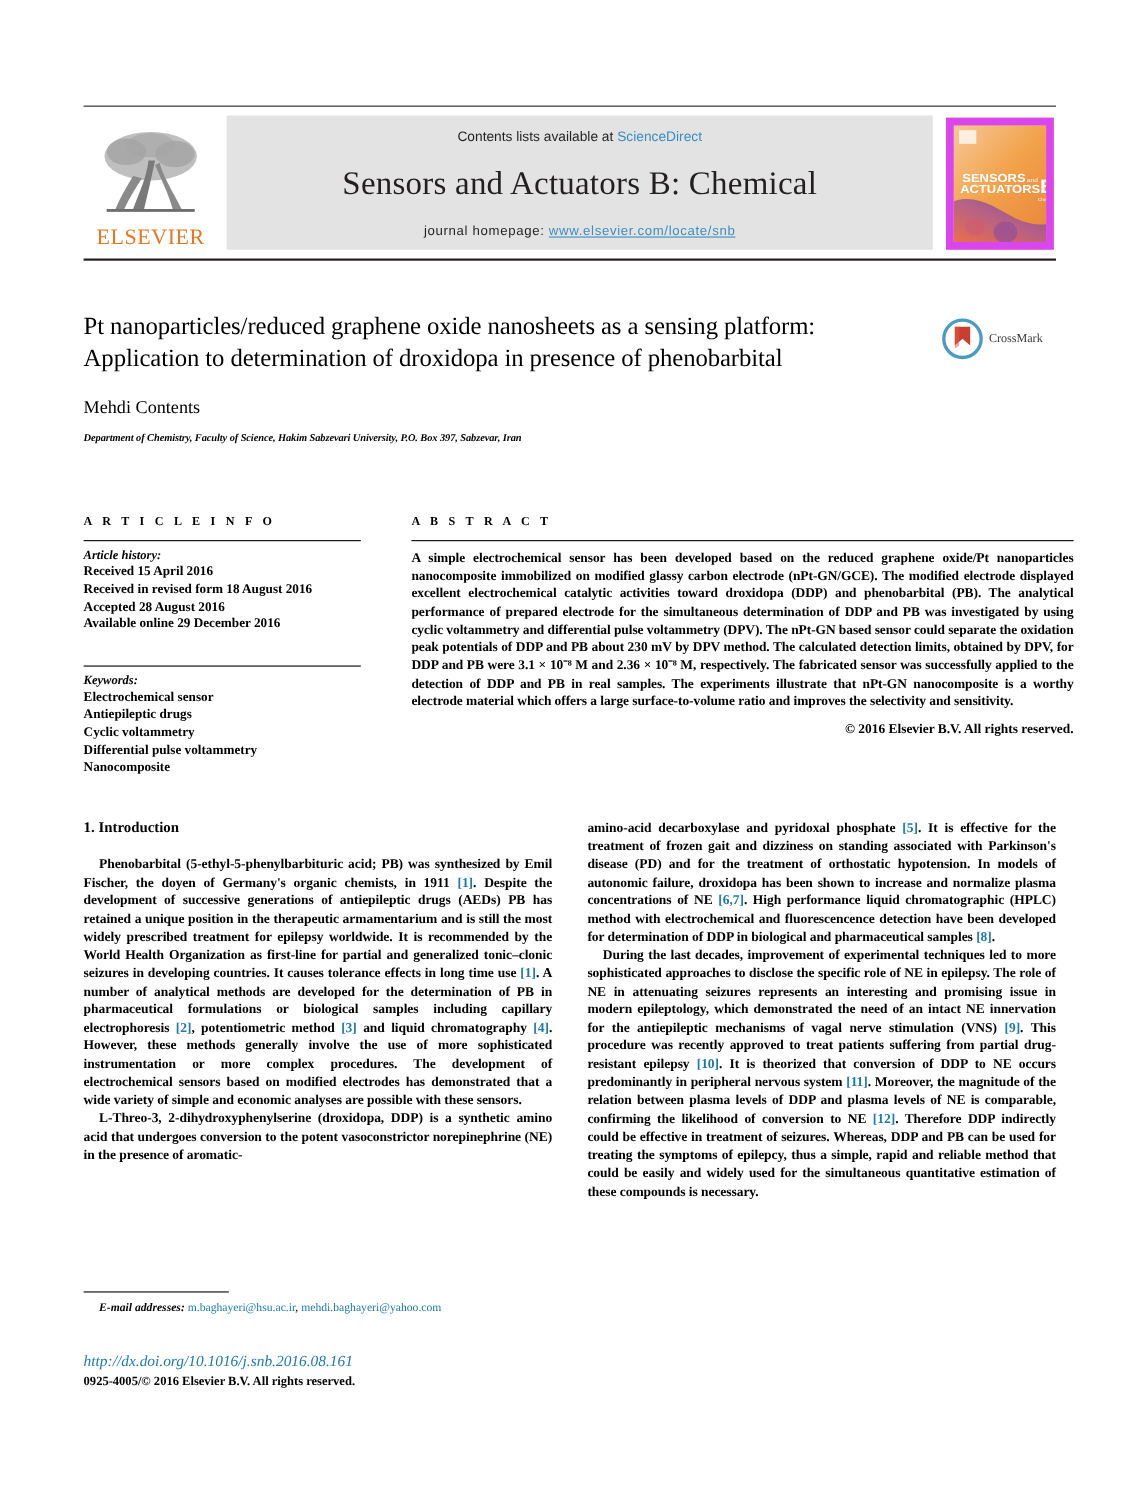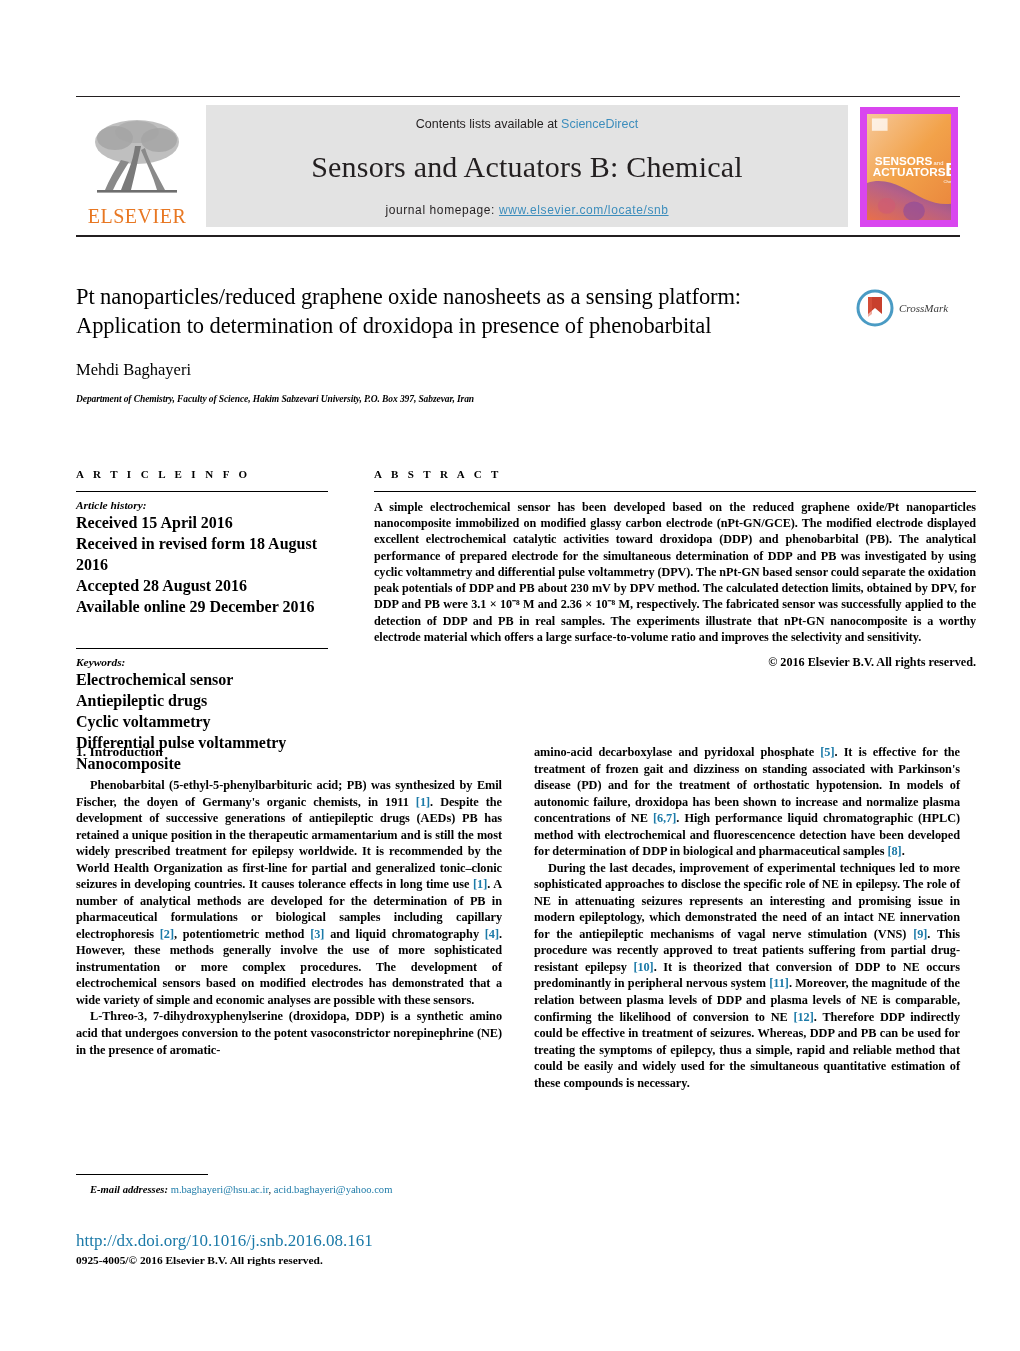--- a/index.html
+++ b/index.html
@@ -154,21 +154,20 @@
   }
   .crossmark {
     position: absolute;
     top: 288px;
     right: 60px;
     width: 104px;
     height: 40px;
     display: flex;
     align-items: center;
     gap: 5px;
-    font-style: italic;
   }
   .crossmark-label {
     font-family: "Liberation Serif", serif;
     font-size: 11px;
     color: #3a3a3a;
   }
 
   
   .info-col {
     position: absolute;
@@ -196,21 +195,21 @@
   }
   .info-sub {
     font-family: "Liberation Serif", serif;
     font-style: italic;
     font-weight: bold;
     font-size: 11.4px;
     margin-bottom: 1px;
   }
   .info-line {
     font-family: "Liberation Serif", serif;
-    font-size: 16px;
+    font-size: 12px;
     font-weight: bold;
     line-height: 1.32;
     color: #000;
   }
   .info-gap {
     height: 19px;
   }
   .abs-text {
     font-family: "Liberation Serif", serif;
     font-size: 12.2px;
@@ -291,25 +290,26 @@
     text-decoration: none;
   }
   .doi-block {
     position: absolute;
     left: 76px;
     top: 1230px;
     width: 500px;
   }
   .doi-link {
     font-family: "Liberation Serif", serif;
-    font-size: 17px;
+    font-size: 14px;
     color: #1c7aa8;
     text-decoration: none;
     display: block;
     line-height: 1.35;
+    font-style: italic;
   }
   .issn-line {
     font-family: "Liberation Serif", serif;
     font-size: 11.4px;
     font-weight: bold;
     line-height: 1.35;
   }
 </style>
 </head>
 <body>
@@ -373,21 +373,21 @@
           <text x="80" y="70" font-family="Liberation Sans, sans-serif" font-size="20" font-weight="bold" fill="#ffffff">B</text>
           <text x="78" y="78" font-family="Liberation Sans, sans-serif" font-size="4.5" fill="#ffffff">Chemical</text>
         </svg>
       </div>
 
     </div>
   </div>
 
   <div class="title-block">
     <h1 class="article-title">Pt nanoparticles/reduced graphene oxide nanosheets as a sensing platform: Application to determination of droxidopa in presence of phenobarbital</h1>
-    <div class="authors">Mehdi Baghayeri</div>
+    <div class="authors">Mehdi Contents</div>
     <div class="affiliation">Department of Chemistry, Faculty of Science, Hakim Sabzevari University, P.O. Box 397, Sabzevar, Iran</div>
   </div>
 
   <div class="crossmark">
     <svg width="38" height="38" viewBox="0 0 38 38" aria-hidden="true">
       <circle cx="19" cy="19" r="17" fill="#ffffff" stroke="#4a9bc4" stroke-width="3"></circle>
       <path d="M12 8 h14 v17 l-7 -6 l-7 6 Z" fill="#c8402d"></path>
       <path d="M12 8 h4 v17 l-4 3 Z" fill="#e05a44" opacity="0.5"></path>
     </svg>
     <span class="crossmark-label">CrossMark</span>
@@ -415,33 +415,33 @@
     <div class="sec-head">A B S T R A C T</div>
     <div class="rule"></div>
     <div class="abs-text">A simple electrochemical sensor has been developed based on the reduced graphene oxide/Pt nanoparticles nanocomposite immobilized on modified glassy carbon electrode (nPt-GN/GCE). The modified electrode displayed excellent electrochemical catalytic activities toward droxidopa (DDP) and phenobarbital (PB). The analytical performance of prepared electrode for the simultaneous determination of DDP and PB was investigated by using cyclic voltammetry and differential pulse voltammetry (DPV). The nPt-GN based sensor could separate the oxidation peak potentials of DDP and PB about 230 mV by DPV method. The calculated detection limits, obtained by DPV, for DDP and PB were 3.1 × 10⁻⁸ M and 2.36 × 10⁻⁸ M, respectively. The fabricated sensor was successfully applied to the detection of DDP and PB in real samples. The experiments illustrate that nPt-GN nanocomposite is a worthy electrode material which offers a large surface-to-volume ratio and improves the selectivity and sensitivity.</div>
     <div class="copyright">© 2016 Elsevier B.V. All rights reserved.</div>
   </div>
 
   <div class="body-cols">
     <div class="col col-left">
       <div class="sec-title">1.  Introduction</div>
       <p class="para">Phenobarbital (5-ethyl-5-phenylbarbituric acid; PB) was synthesized by Emil Fischer, the doyen of Germany's organic chemists, in 1911 <span class="ref">[1]</span>. Despite the development of successive generations of antiepileptic drugs (AEDs) PB has retained a unique position in the therapeutic armamentarium and is still the most widely prescribed treatment for epilepsy worldwide. It is recommended by the World Health Organization as first-line for partial and generalized tonic–clonic seizures in developing countries. It causes tolerance effects in long time use <span class="ref">[1]</span>. A number of analytical methods are developed for the determination of PB in pharmaceutical formulations or biological samples including capillary electrophoresis <span class="ref">[2]</span>, potentiometric method <span class="ref">[3]</span> and liquid chromatography <span class="ref">[4]</span>. However, these methods generally involve the use of more sophisticated instrumentation or more complex procedures. The development of electrochemical sensors based on modified electrodes has demonstrated that a wide variety of simple and economic analyses are possible with these sensors.</p>
-      <p class="para">L-Threo-3, 7-dihydroxyphenylserine (droxidopa, DDP) is a synthetic amino acid that undergoes conversion to the potent vasoconstrictor norepinephrine (NE) in the presence of aromatic-</p>
+      <p class="para">L-Threo-3, 2-dihydroxyphenylserine (droxidopa, DDP) is a synthetic amino acid that undergoes conversion to the potent vasoconstrictor norepinephrine (NE) in the presence of aromatic-</p>
     </div>
     <div class="col col-right">
       <p class="para">amino-acid decarboxylase and pyridoxal phosphate <span class="ref">[5]</span>. It is effective for the treatment of frozen gait and dizziness on standing associated with Parkinson's disease (PD) and for the treatment of orthostatic hypotension. In models of autonomic failure, droxidopa has been shown to increase and normalize plasma concentrations of NE <span class="ref">[6,7]</span>. High performance liquid chromatographic (HPLC) method with electrochemical and fluorescencence detection have been developed for determination of DDP in biological and pharmaceutical samples <span class="ref">[8]</span>.</p>
       <p class="para">During the last decades, improvement of experimental techniques led to more sophisticated approaches to disclose the specific role of NE in epilepsy. The role of NE in attenuating seizures represents an interesting and promising issue in modern epileptology, which demonstrated the need of an intact NE innervation for the antiepileptic mechanisms of vagal nerve stimulation (VNS) <span class="ref">[9]</span>. This procedure was recently approved to treat patients suffering from partial drug-resistant epilepsy <span class="ref">[10]</span>. It is theorized that conversion of DDP to NE occurs predominantly in peripheral nervous system <span class="ref">[11]</span>. Moreover, the magnitude of the relation between plasma levels of DDP and plasma levels of NE is comparable, confirming the likelihood of conversion to NE <span class="ref">[12]</span>. Therefore DDP indirectly could be effective in treatment of seizures. Whereas, DDP and PB can be used for treating the symptoms of epilepcy, thus a simple, rapid and reliable method that could be easily and widely used for the simultaneous quantitative estimation of these compounds is necessary.</p>
     </div>
   </div>
 
   <div class="footnote">
     <div class="footnote-rule"></div>
     <div class="email-line">
       <span class="email-label">E-mail addresses:</span>
-      <a class="email-link" href="#">m.baghayeri@hsu.ac.ir</a><span>, </span><a class="email-link" href="#">acid.baghayeri@yahoo.com</a>
+      <a class="email-link" href="#">m.baghayeri@hsu.ac.ir</a><span>, </span><a class="email-link" href="#">mehdi.baghayeri@yahoo.com</a>
     </div>
   </div>
 
   <div class="doi-block">
     <a class="doi-link" href="#">http://dx.doi.org/10.1016/j.snb.2016.08.161</a>
     <div class="issn-line">0925-4005/© 2016 Elsevier B.V. All rights reserved.</div>
   </div>
 
 </div>
 

